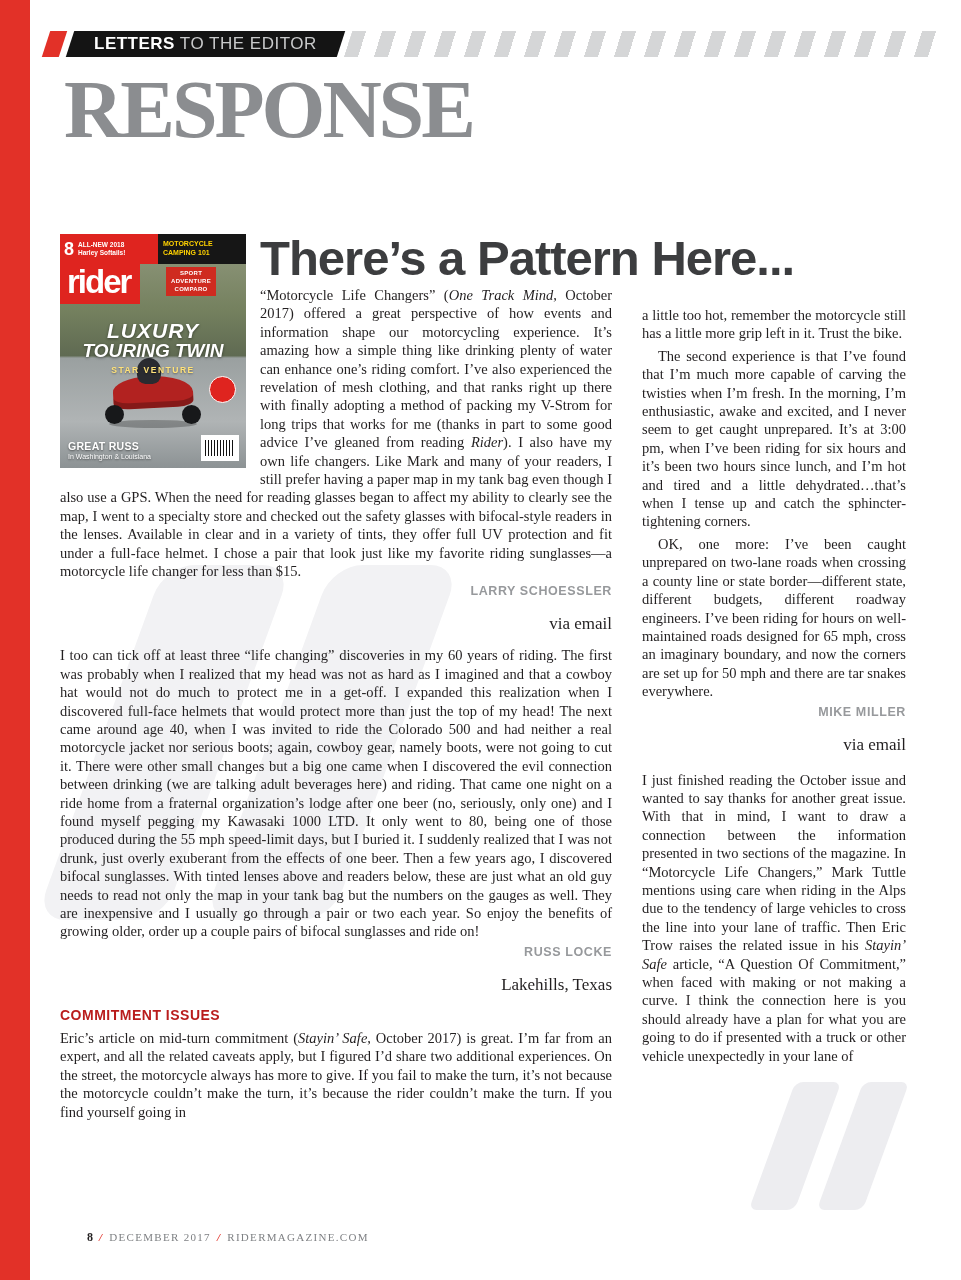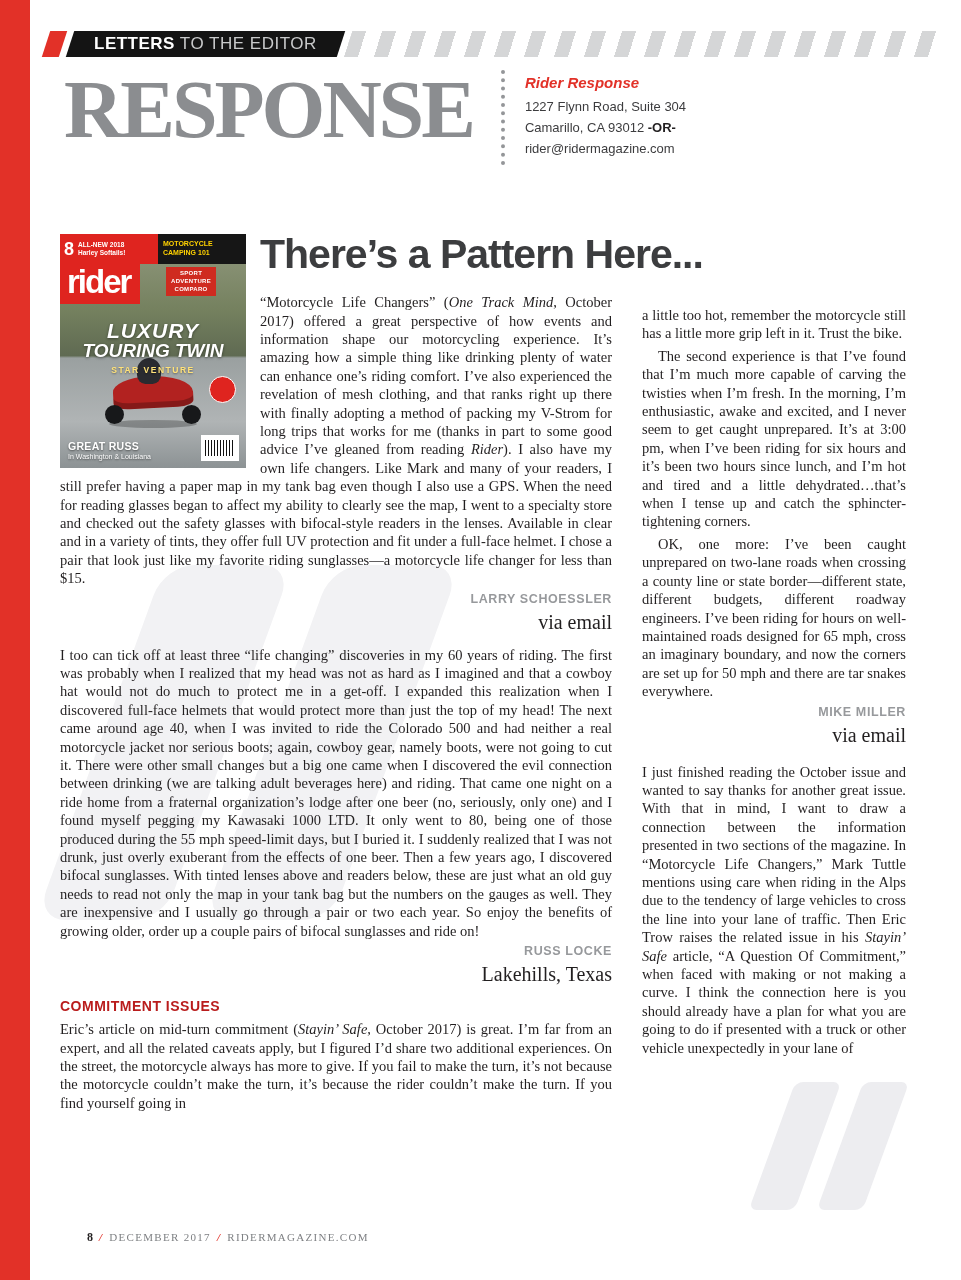--- a/index.html
+++ b/index.html
@@ -35,31 +35,31 @@
   .wm-q1 { left:100px; top:565px; width:128px; height:355px; border-radius:30px; }
   .wm-q2 { left:268px; top:565px; width:128px; height:355px; border-radius:30px; }
   .wm-s1 { left:772px; top:1082px; width:46px; height:128px; border-radius:8px; background:#ededf0; }
   .wm-s2 { left:840px; top:1082px; width:46px; height:128px; border-radius:8px; background:#ededf0; }
 
   
   .content { position:absolute; top:232px; left:60px; width:846px; display:flex; gap:30px; z-index:1; }
   .col-left { width:552px; }
   .col-right { width:264px; padding-top:74px; box-sizing:border-box; }
 
-  .headline { margin:0 0 16px 0; font-family:"Liberation Sans", sans-serif; font-weight:700; font-size:41px;
+  .headline { margin:0 0 0 0; font-family:"Liberation Sans", sans-serif; font-weight:700; font-size:49px;
               color:#3c3d3f; letter-spacing:-1px; white-space:nowrap; line-height:1.1; overflow:visible; }
 
   .body { margin:0 0 4px 0; font-size:14.5px; line-height:1.27; color:#221f20; text-align:justify; }
   .indent { text-indent:16px; }
   .gap-top { margin-top:16px; }
 
   .sig { text-align:right; margin:4px 0 12px 0; }
   .sig-name { font-family:"Liberation Sans", sans-serif; font-weight:700; font-size:12.5px;
               letter-spacing:.6px; color:#97999c; }
-  .sig-loc { font-size:20px; color:#221f20; margin-top:5px; }
+  .sig-loc { font-size:17px; color:#221f20; margin-top:16px; }
 
   .sec-head { margin:10px 0 6px 0; font-family:"Liberation Sans", sans-serif; font-weight:700;
               font-size:14px; letter-spacing:.5px; color:#b91c1c; }
 
   
   .cover { float:left; width:186px; height:234px; margin:2px 14px 8px 0; position:relative; overflow:hidden;
            font-family:"Liberation Sans", sans-serif;
            background:linear-gradient(180deg,#939a80 0%,#75815f 32%,#5f6a52 52%,#9aa0a0 53%,#b0b4b5 80%,#8c9294 100%); }
   .cov-top { display:flex; height:30px; position:relative; z-index:3; }
   .cov-tl { background:#df241f; width:98px; display:flex; align-items:center; gap:4px; padding:2px 4px; box-sizing:border-box; }
@@ -121,28 +121,20 @@
     <div class="banner">
       <span class="banner-inner">
         <span class="b-bold">LETTERS</span><span class="b-rest"> TO THE EDITOR</span>
       </span>
     </div>
     <div class="stripes"></div>
   </header>
 
   <section class="masthead">
     <h1 class="response">RESPONSE</h1>
-    <div class="contact">
-      <div class="c-head">Rider Response</div>
-      <div class="c-line">1227 Flynn Road, Suite 304</div>
-      <div class="c-line">
-        <span>Camarillo, CA 93012 </span><span class="c-or">-OR-</span>
-      </div>
-      <div class="c-line">rider@ridermagazine.com</div>
-    </div>
   </section>
 
   <main class="content">
 
     <div class="col-left">
 
       <figure class="cover">
         <div class="cov-top">
           <div class="cov-tl">
             <span class="cov-num">8</span>

